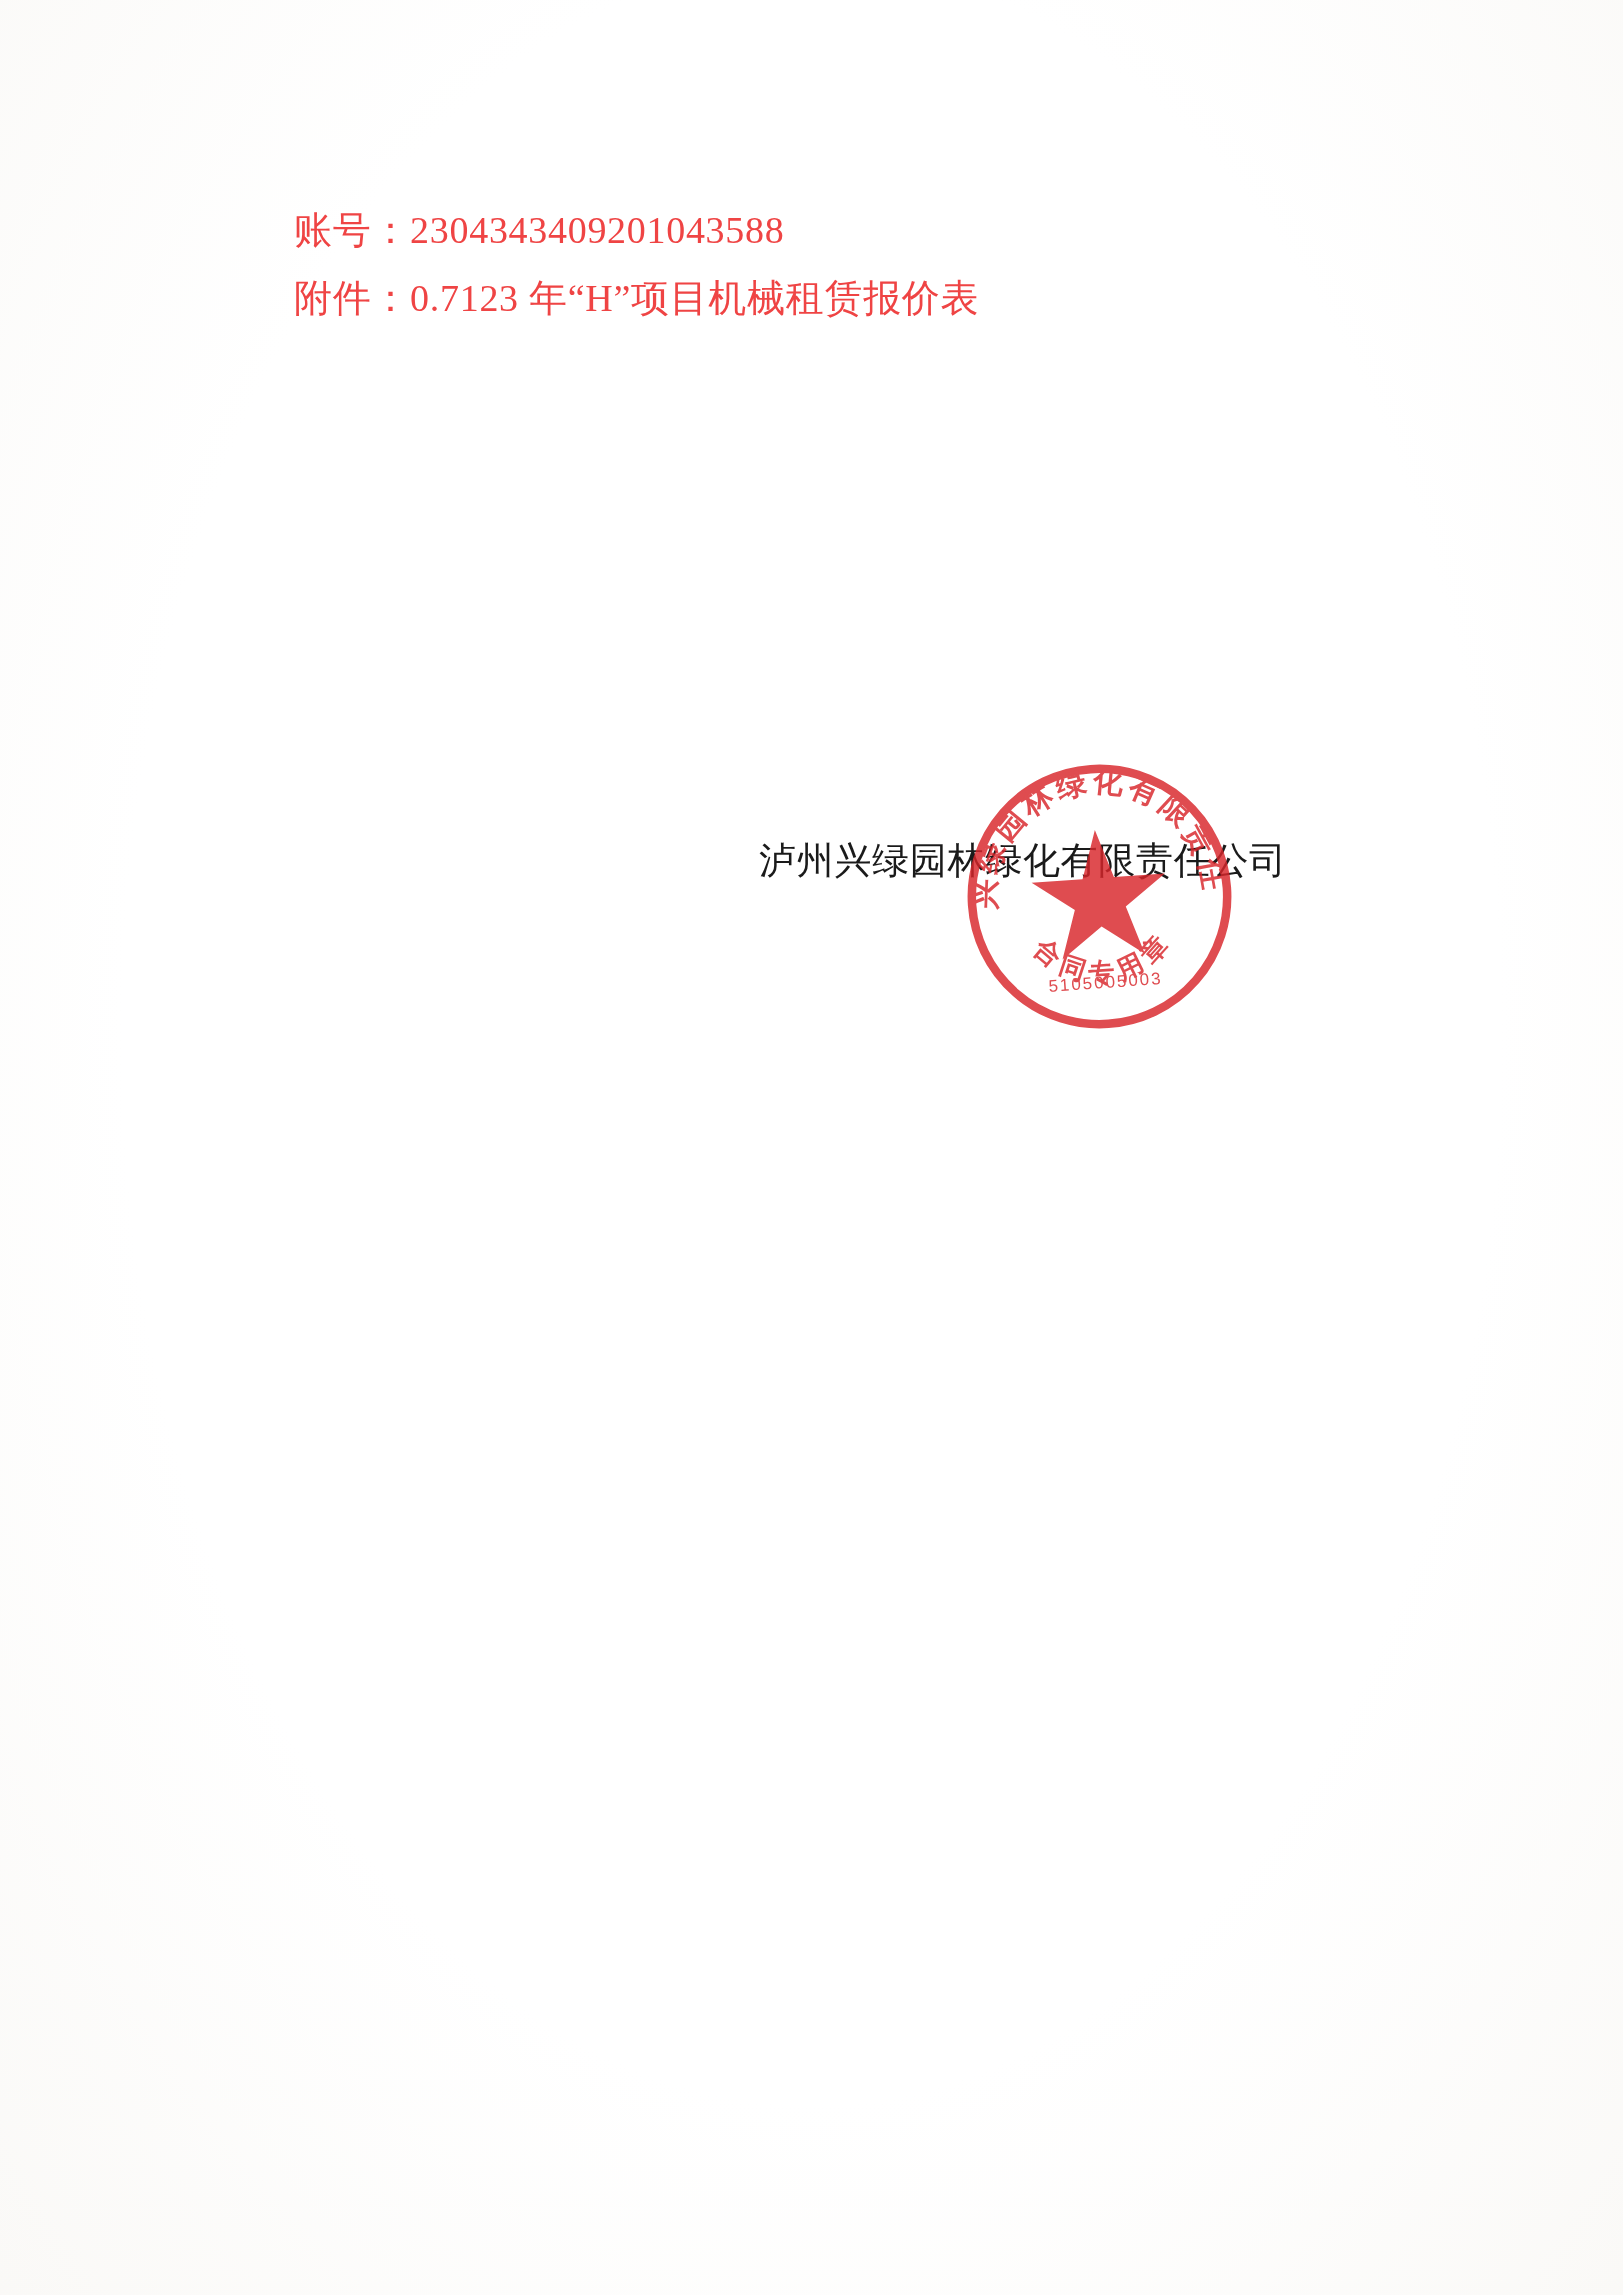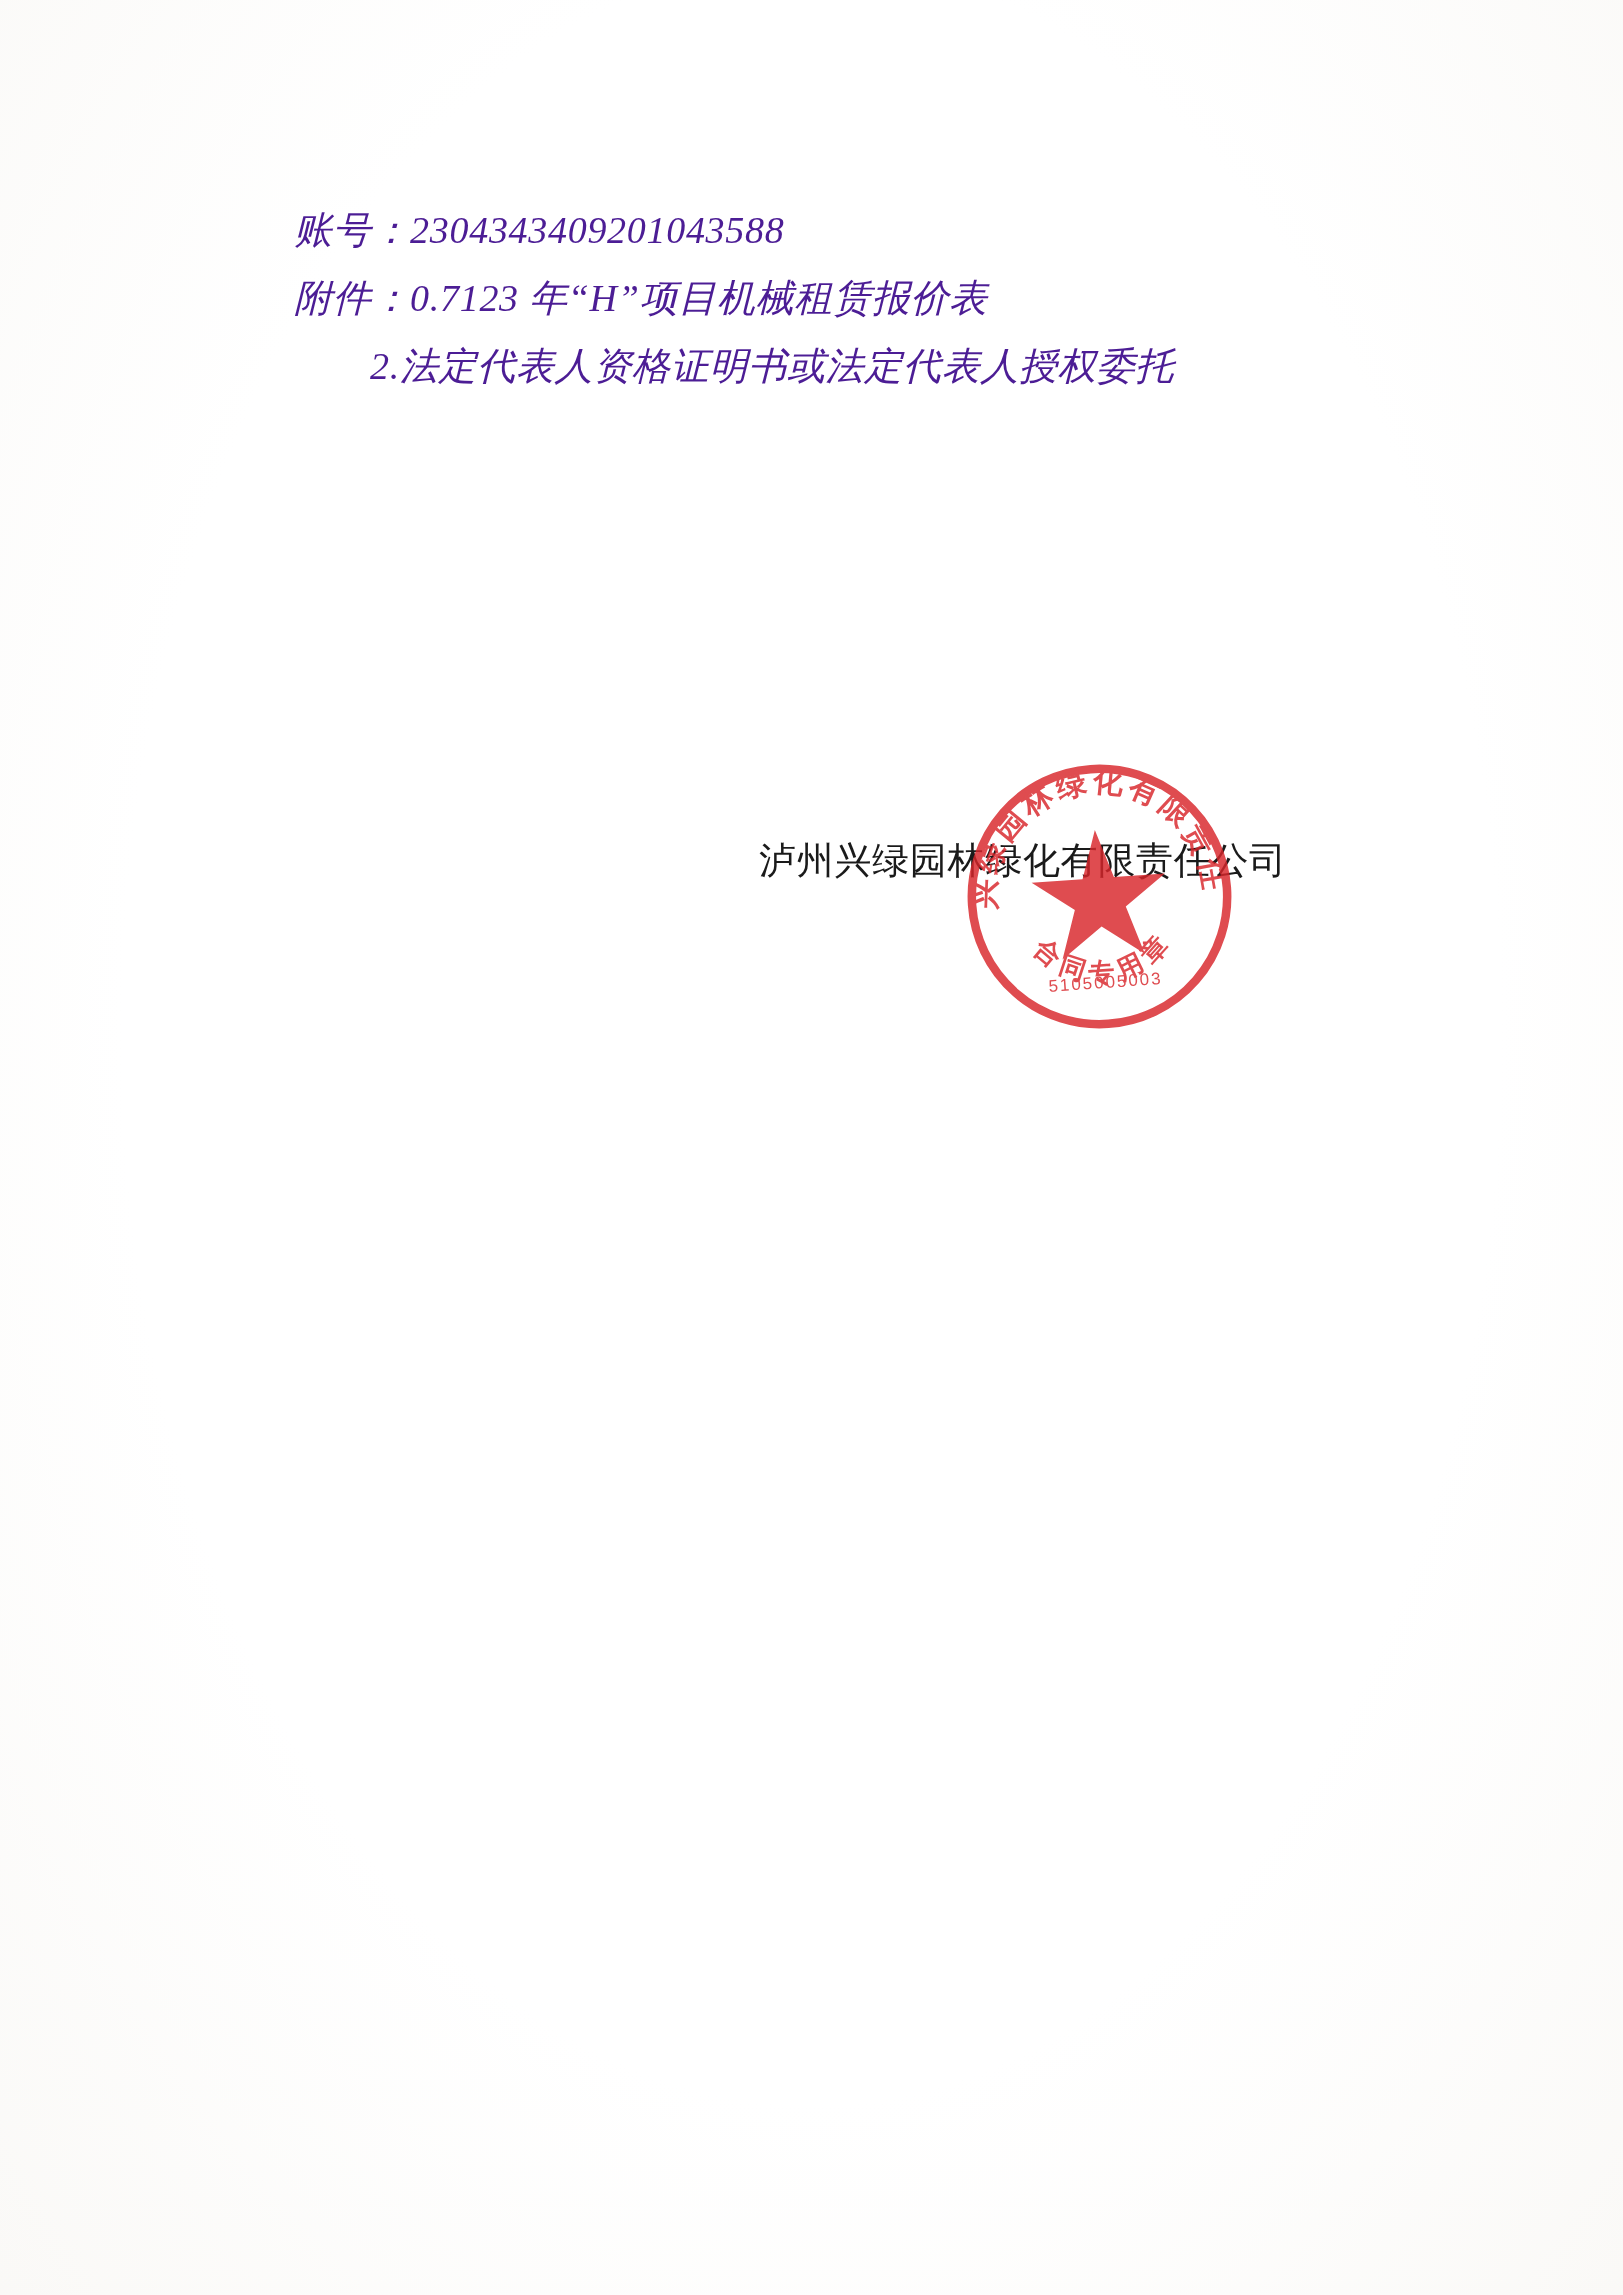--- a/index.html
+++ b/index.html
@@ -27,24 +27,23 @@
   }
   .doc-body {
     position: absolute;
     left: 255px;
     top: 196px;
     width: 1126px;
   }
   .line {
     font-size: 38px;
     line-height: 68px;
-    color: #4c1d95;
+    color: #ef4444;
     letter-spacing: 0.7px;
     white-space: pre;
-    font-style: italic;
   }
   .pad-1 { padding-left: 39px; }
   .pad-2 { padding-left: 115px; }
   .sig-block {
     position: absolute;
     left: 759px;
     top: 825px;
     width: 655px;
     text-align: left;
   }
@@ -80,21 +79,20 @@
 
   <div class="scan-tint"></div>
 
   <div class="doc-body">
 
     <div class="line pad-1">账号：2304343409201043588</div>
 
 
     <div class="line pad-1">附件：0.7123 年“H”项目机械租赁报价表</div>
 
-    <div class="line pad-2">2.法定代表人资格证明书或法定代表人授权委托</div>
 
   </div>
 
   <div class="sig-block">
     <div class="sig-line">泸州兴绿园林绿化有限责任公司</div>
   </div>
 
   <div class="seal">
     <svg width="275" height="275" viewBox="0 0 420 420" xmlns="http://www.w3.org/2000/svg">
       <defs>

